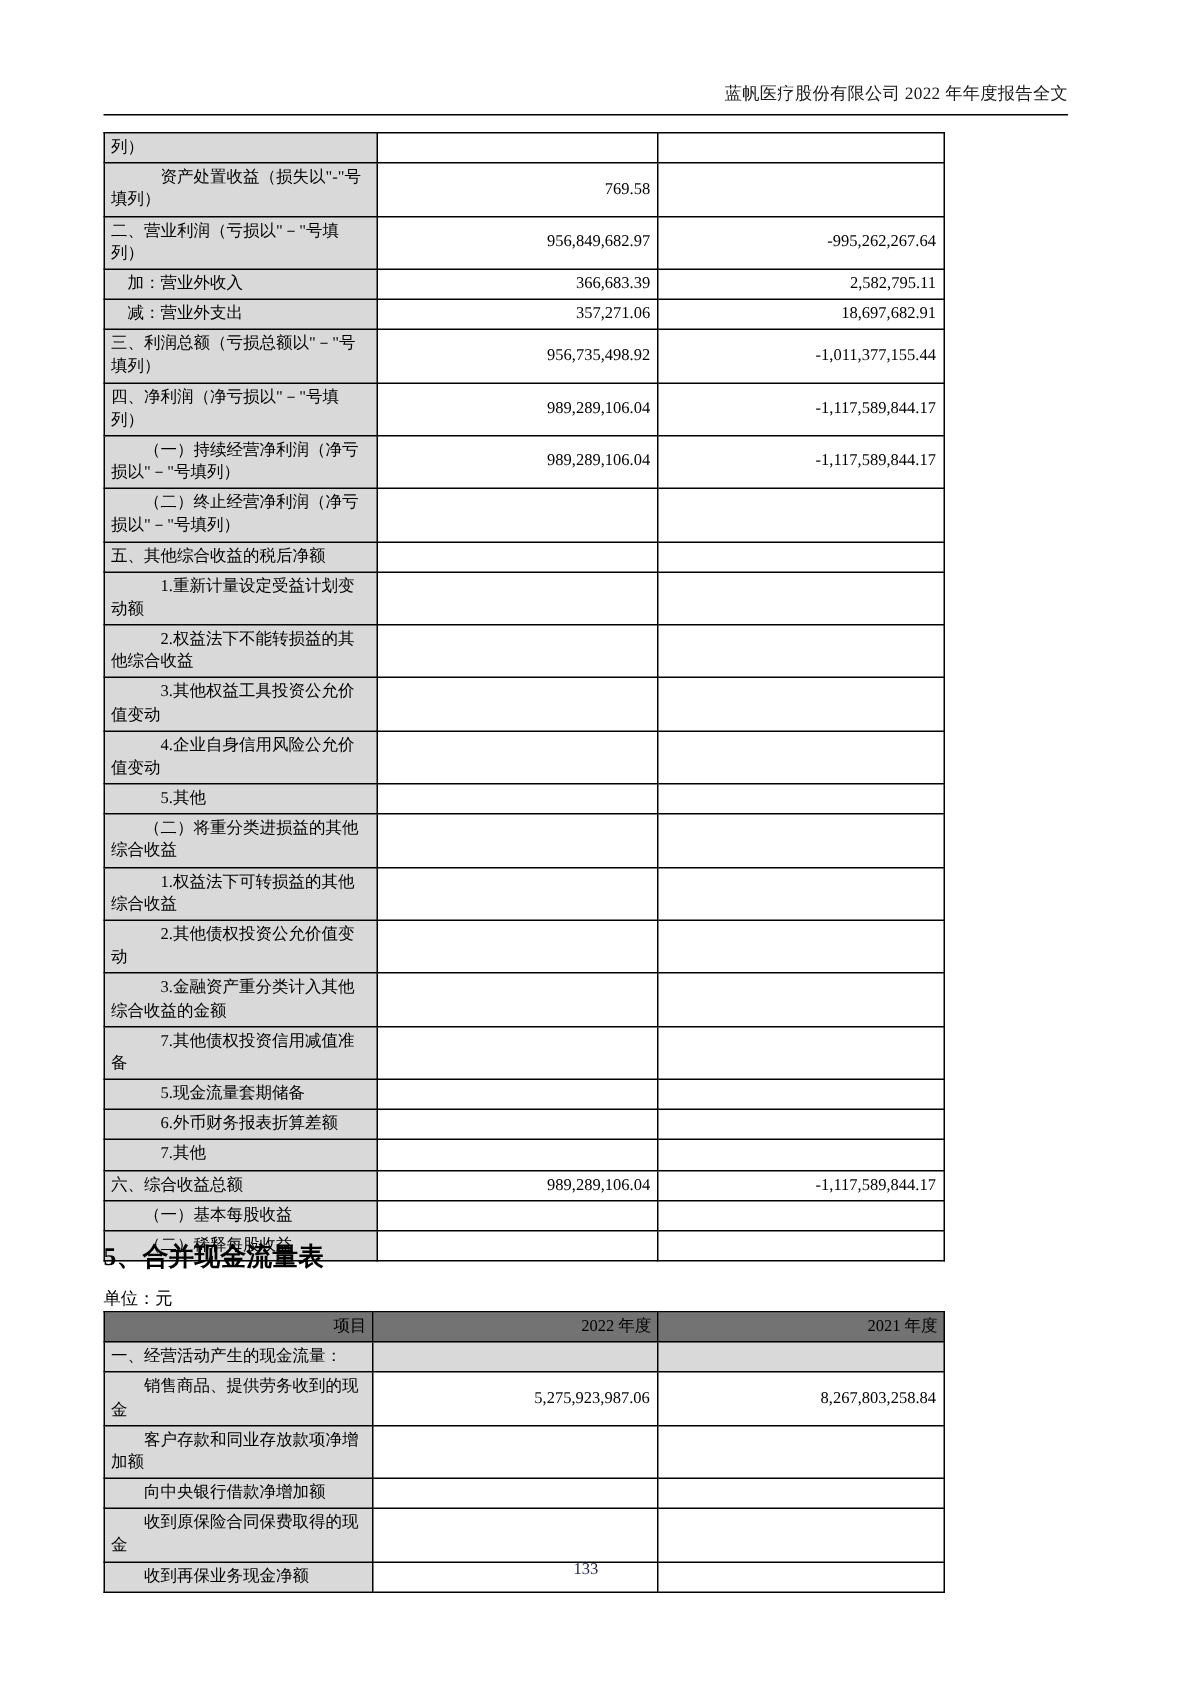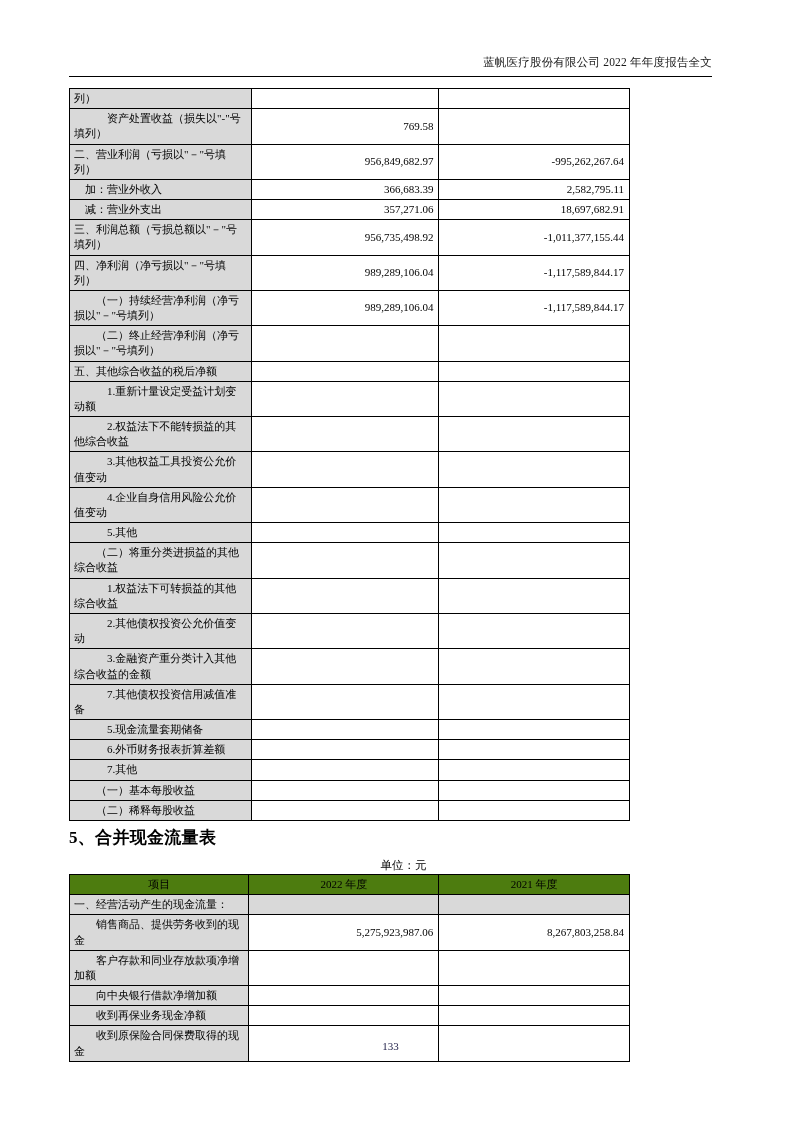--- a/index.html
+++ b/index.html
@@ -69,42 +69,42 @@
     word-break: break-all;
   }
   td.val {
     background: #ffffff;
     text-align: right;
     padding-right: 5px;
     white-space: nowrap;
   }
   td.val.shaded { background: #d9d9d9; }
   td.hdr {
-    background: #4d7c0f;
-    text-align: center;
+    background: #737373;
+    text-align: right;
   }
 
   
   #table-income { left: 69px; top: 88px; }
 
   
   .sec-title {
     position: absolute;
     left: 69px;
     top: 826px;
     font-size: 17px;
     font-weight: bold;
     letter-spacing: 0.3px;
   }
   .unit-line {
     position: absolute;
-    left: 82px;
+    left: 69px;
     top: 858px;
     width: 643px;
-    text-align: center;
+    text-align: left;
     font-size: 11.5px;
   }
   #table-cashflow { left: 69px; top: 874px; }
 
   
   .page-num {
     position: absolute;
     left: 69px;
     top: 1040px;
     width: 643px;
@@ -237,20 +237,25 @@
           <td class="label">　　　6.外币财务报表折算差额</td>
           <td class="val"></td>
           <td class="val"></td>
         </tr>
         <tr>
           <td class="label">　　　7.其他</td>
           <td class="val"></td>
           <td class="val"></td>
         </tr>
         <tr>
+          <td class="label">六、综合收益总额</td>
+          <td class="val">989,289,106.04</td>
+          <td class="val">-1,117,589,844.17</td>
+        </tr>
+        <tr>
           <td class="label">　　（一）基本每股收益</td>
           <td class="val"></td>
           <td class="val"></td>
         </tr>
         <tr>
           <td class="label">　　（二）稀释每股收益</td>
           <td class="val"></td>
           <td class="val"></td>
         </tr>
       </tbody>
@@ -285,26 +290,26 @@
           <td class="label">　　客户存款和同业存放款项净增加额</td>
           <td class="val"></td>
           <td class="val"></td>
         </tr>
         <tr>
           <td class="label">　　向中央银行借款净增加额</td>
           <td class="val"></td>
           <td class="val"></td>
         </tr>
         <tr>
+          <td class="label">　　收到原保险合同保费取得的现金</td>
+          <td class="val"></td>
+          <td class="val"></td>
+        </tr>
+        <tr>
           <td class="label">　　收到再保业务现金净额</td>
-          <td class="val"></td>
-          <td class="val"></td>
-        </tr>
-        <tr>
-          <td class="label">　　收到原保险合同保费取得的现金</td>
           <td class="val"></td>
           <td class="val"></td>
         </tr>
       </tbody>
   </table>
 
   <div class="page-num">133</div>
 
 </div>
 

